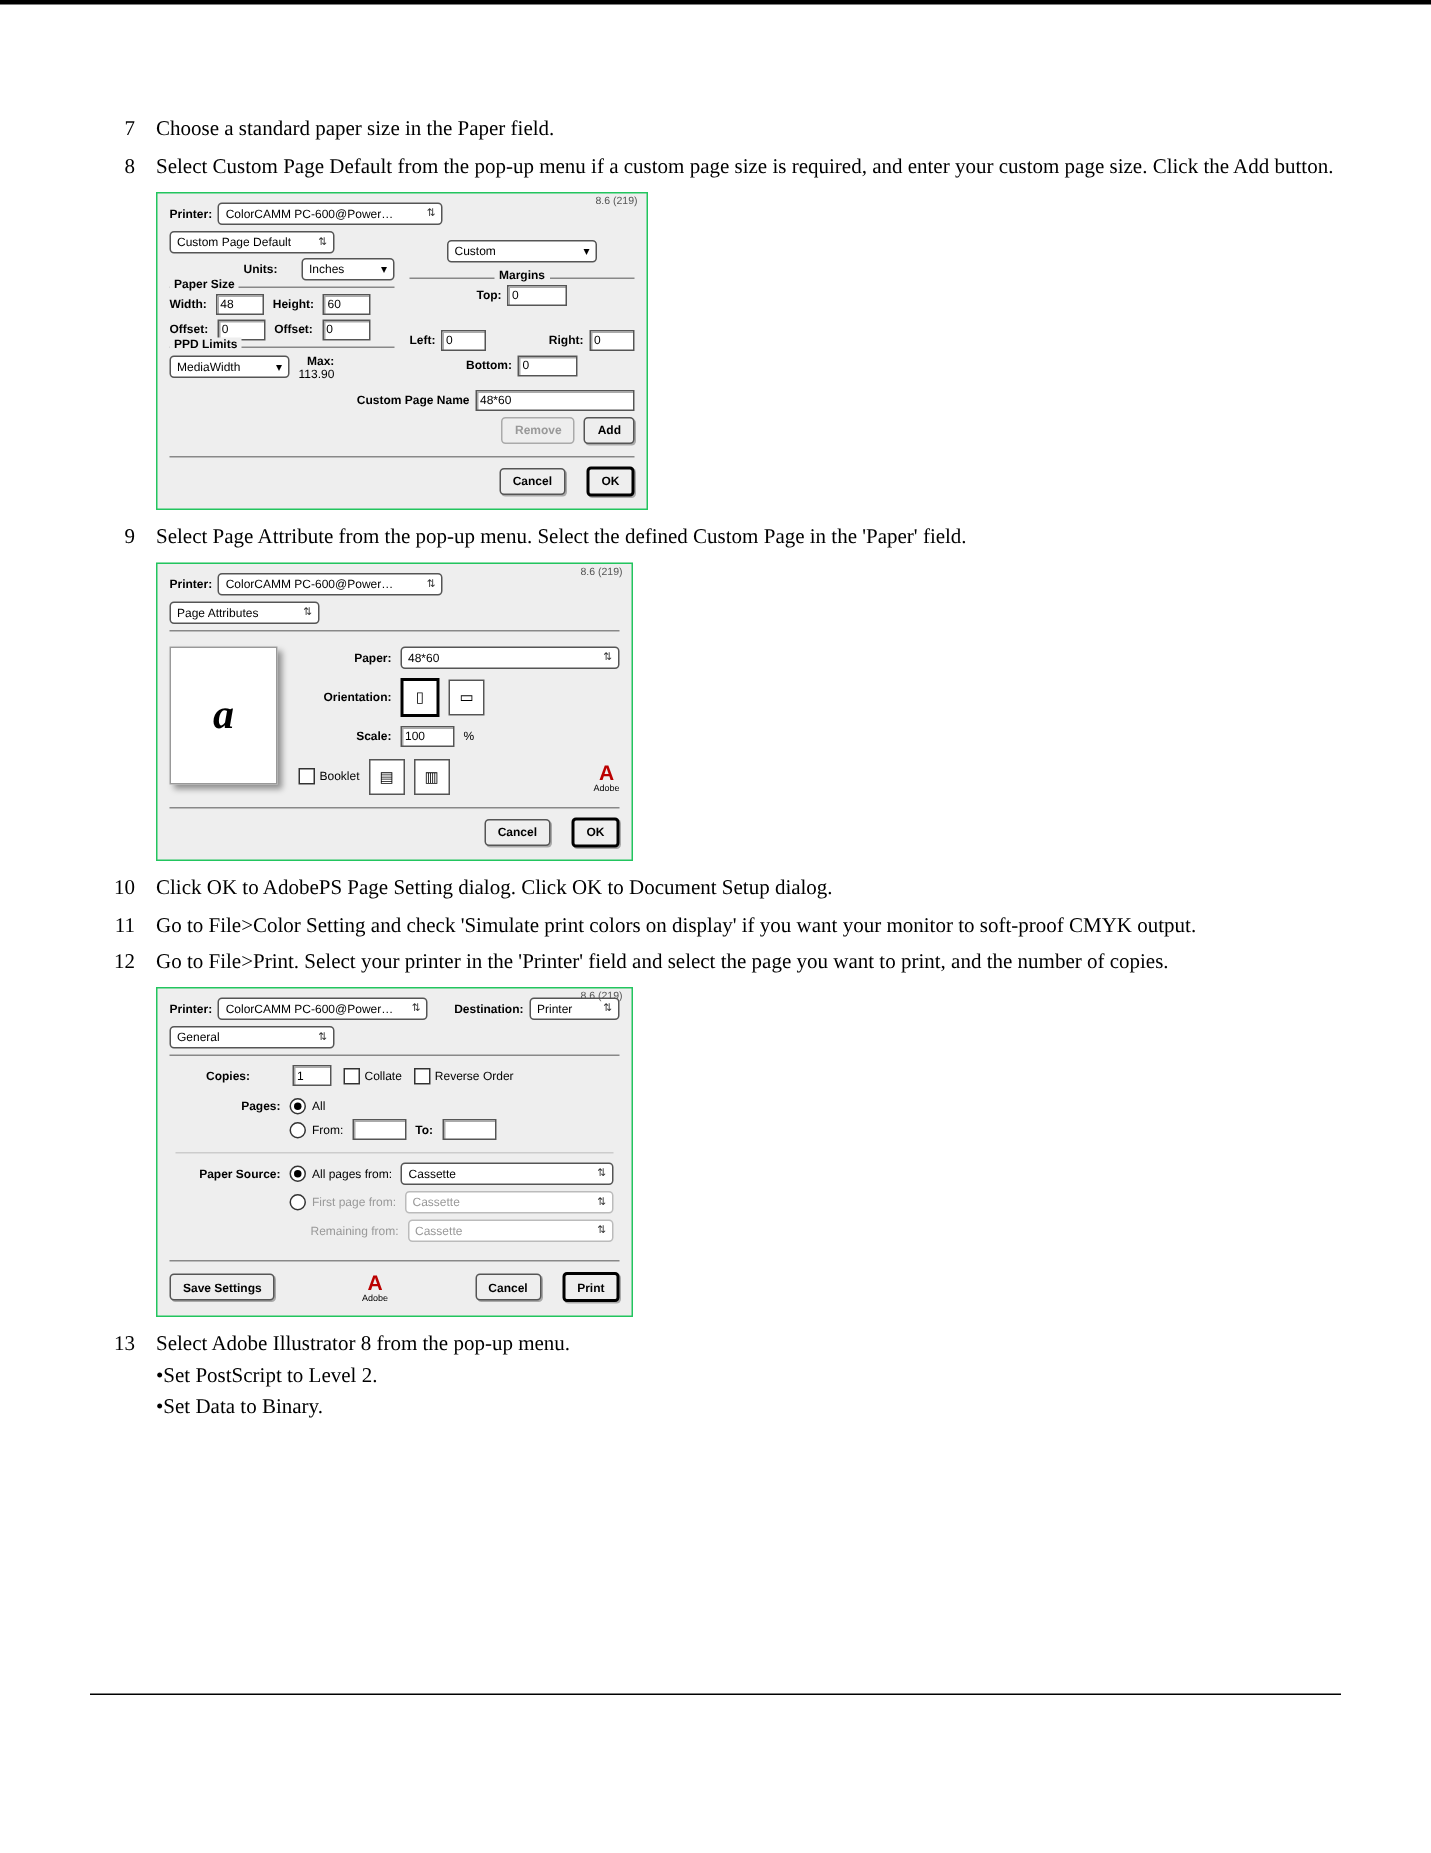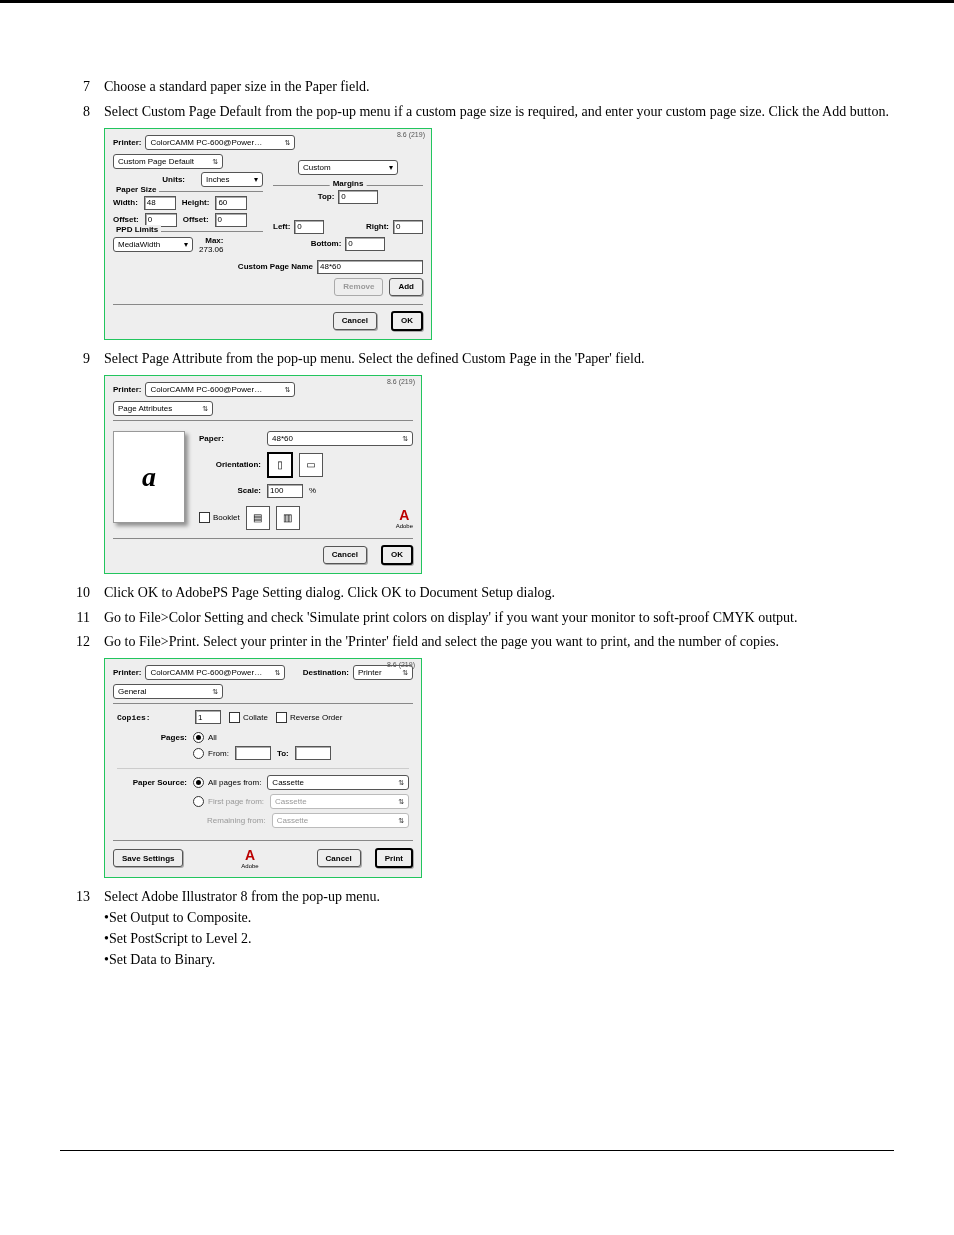--- a/index.html
+++ b/index.html
@@ -195,21 +195,21 @@
           </div>
           <div class="grp">
             <span class="grp-title">PPD Limits</span>
             <div class="row" style="gap:6px;">
               <span class="sel" style="width:70px;">
                 <span>MediaWidth</span>
                 <span>▾</span>
               </span>
               <span style="text-align:right;">
                 <span class="lbl">Max:</span><br>
-                <span>273.06</span>
+                <span>113.90</span>
               </span>
             </div>
           </div>
         </div>
 
         <div style="flex:1;">
           <div class="row" style="margin-top:6px;justify-content:center;">
             <span class="sel" style="width:90px;">
               <span>Custom</span>
               <span>▾</span>
@@ -293,21 +293,21 @@
           <span>Page Attributes</span>
           <span class="arrows">⇅</span>
         </span>
       </div>
       <div style="border-top:1px solid #888; margin-top:4px; padding-top:10px; display:flex; gap:14px;">
         <div class="preview">
           <span>a</span>
         </div>
         <div style="flex:1;">
           <div class="row" style="gap:6px;">
-            <span class="lbl" style="width:62px;text-align:left;">Paper:</span>
+            <span class="lbl" style="width:62px;text-align:right;">Paper:</span>
             <span class="sel" style="flex:1;">
               <span>48*60</span>
               <span class="arrows">⇅</span>
             </span>
           </div>
           <div class="row" style="gap:6px; margin-top:6px;">
             <span class="lbl" style="width:62px;text-align:right;">Orientation:</span>
             <span class="iconbox sel-on">▯</span>
             <span class="iconbox">▭</span>
           </div>
@@ -378,21 +378,21 @@
         </span>
       </div>
       <div class="row" style="margin-top:4px;">
         <span class="sel" style="width:100px;">
           <span>General</span>
           <span class="arrows">⇅</span>
         </span>
       </div>
       <div style="border-top:1px solid #888; margin-top:4px; padding:6px 4px;">
         <div class="row" style="gap:8px;">
-          <span class="lbl" style="width:70px;text-align:left;font-family:Liberation Mono, monospace;">Copies:</span>
+          <span class="lbl" style="width:70px;text-align:center;">Copies:</span>
           <span class="inp" style="width:20px;">
               <span>1</span>
             </span>
           <span class="chk">
               <span class="chk-box"></span>
               <span>Collate</span>
             </span>
           <span class="chk">
               <span class="chk-box"></span>
               <span>Reverse Order</span>
@@ -464,20 +464,19 @@
             <span>Print</span>
           </span>
       </div>
     </div>
   </div>
 
   <div class="step">
     <div class="step-num">13</div>
     <div class="step-body">
       <div>Select Adobe Illustrator 8 from the pop-up menu.</div>
-      <div class="bullet-line">•Set Output to Composite.</div>
       <div class="bullet-line">•Set PostScript to Level 2.</div>
       <div class="bullet-line">•Set Data to Binary.</div>
     </div>
   </div>
 
   <hr class="footer">
 </div>
 
 </body></html>

